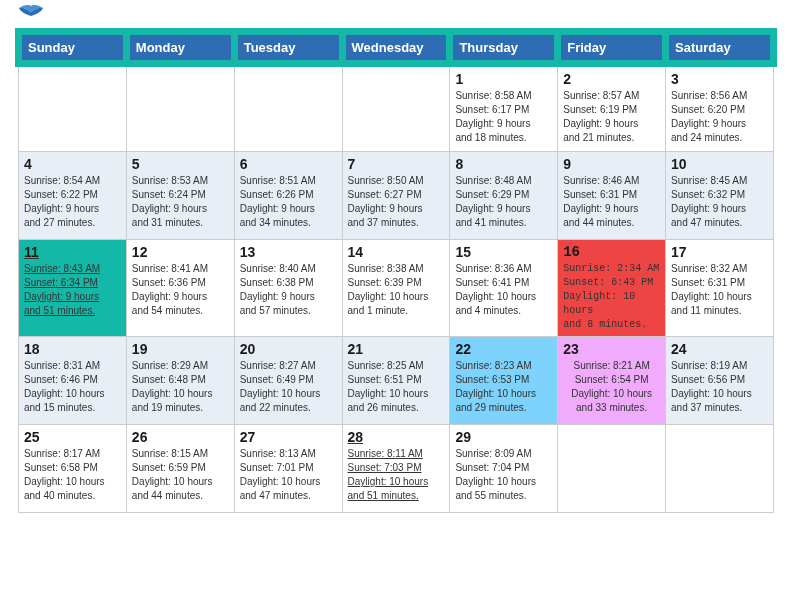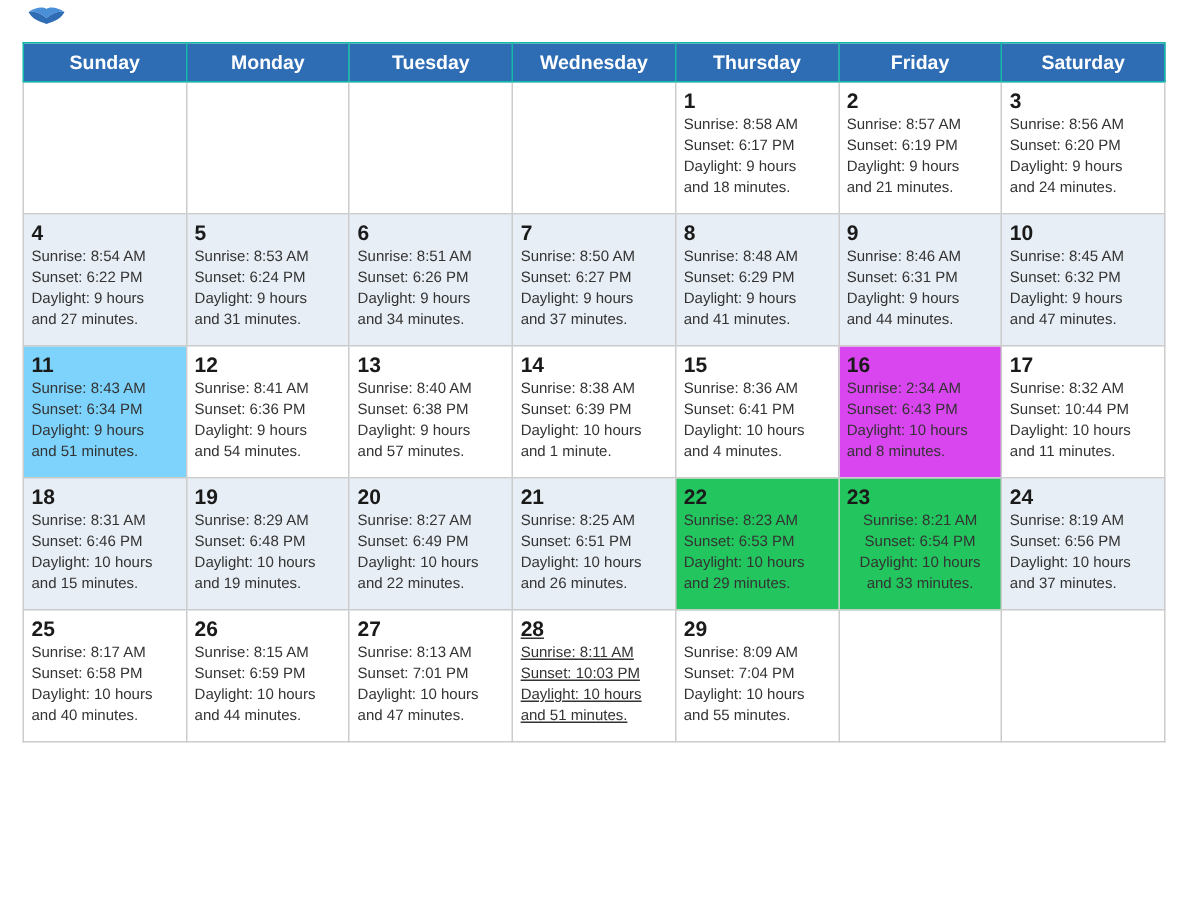--- a/index.html
+++ b/index.html
@@ -12,21 +12,21 @@
     .main-title { font-size: 36px; font-weight: normal; color: #1a1a1a; line-height: 1.1; }
     .subtitle { font-size: 16px; color: #333; }
     table { width: 100%; border-collapse: collapse; table-layout: fixed; }
     th { background-color: #2e6db4; color: #fff; text-align: left; padding: 5px 6px; font-size: 13px; font-weight: bold; }
     td { border: 1px solid #ccc; vertical-align: top; padding: 4px 5px; font-size: 10.5px; color: #333; height: 88px; }
     td.empty { background: #f9f9f9; }
     .day-num { font-size: 14px; font-weight: bold; color: #1a1a1a; margin-bottom: 2px; }
     .day-info { font-size: 10px; color: #333; line-height: 1.4; }
     tr:nth-child(even) td { background-color: #f0f4f8; }
     tr:nth-child(odd) td { background-color: #fff; }
-    th { border: 1px solid #14b8a6; text-align: center; }
+    th { border: 7px solid #14b8a6; }
   </style>
 </head>
 <body>
 
 <div class="page">
   <div class="header">
     <div class="logo">
       <div style="display:flex;flex-direction:column;align-items:flex-start;">
         <div style="display:flex;align-items:center;">
           <span class="logo-text"></span>
@@ -129,21 +129,21 @@
           </td>
           <td style="background-color: rgb(232, 238, 245);">
             <div class="day-num">10</div>
             <div class="day-info" style="white-space: pre-line;">Sunrise: 8:45 AM
 Sunset: 6:32 PM
 Daylight: 9 hours
 and 47 minutes.</div>
           </td>
         </tr>
         <tr>
-          <td style="background-color: #7dd3fc;">
+          <td style="background-color: #14b8a6; text-decoration: underline;">
             <div class="day-num">11</div>
             <div class="day-info" style="white-space: pre-line;">Sunrise: 8:43 AM
 Sunset: 6:34 PM
 Daylight: 9 hours
 and 51 minutes.</div>
           </td>
           <td style="background-color: rgb(255, 255, 255);">
             <div class="day-num">12</div>
             <div class="day-info" style="white-space: pre-line;">Sunrise: 8:41 AM
 Sunset: 6:36 PM
@@ -164,31 +164,31 @@
 Daylight: 10 hours
 and 1 minute.</div>
           </td>
           <td style="background-color: rgb(255, 255, 255); margin-left: 21px;">
             <div class="day-num">15</div>
             <div class="day-info" style="white-space: pre-line;">Sunrise: 8:36 AM
 Sunset: 6:41 PM
 Daylight: 10 hours
 and 4 minutes.</div>
           </td>
-          <td style="background-color: #d946ef;">
+          <td style="background-color: #ef4444; font-family: Liberation Mono, monospace;">
             <div class="day-num">16</div>
             <div class="day-info" style="white-space: pre-line;">Sunrise: 2:34 AM
 Sunset: 6:43 PM
 Daylight: 10 hours
 and 8 minutes.</div>
           </td>
           <td style="background-color: rgb(255, 255, 255);">
             <div class="day-num">17</div>
             <div class="day-info" style="white-space: pre-line;">Sunrise: 8:32 AM
-Sunset: 10:44 PM
+Sunset: 6:31 PM
 Daylight: 10 hours
 and 11 minutes.</div>
           </td>
         </tr>
         <tr>
           <td style="background-color: rgb(232, 238, 245);">
             <div class="day-num">18</div>
             <div class="day-info" style="white-space: pre-line;">Sunrise: 8:31 AM
 Sunset: 6:46 PM
 Daylight: 10 hours
@@ -208,28 +208,28 @@
 Daylight: 10 hours
 and 22 minutes.</div>
           </td>
           <td style="background-color: rgb(232, 238, 245);">
             <div class="day-num">21</div>
             <div class="day-info" style="white-space: pre-line;">Sunrise: 8:25 AM
 Sunset: 6:51 PM
 Daylight: 10 hours
 and 26 minutes.</div>
           </td>
-          <td style="background-color: #22c55e;">
+          <td style="background-color: #7dd3fc;">
             <div class="day-num">22</div>
             <div class="day-info" style="white-space: pre-line;">Sunrise: 8:23 AM
 Sunset: 6:53 PM
 Daylight: 10 hours
 and 29 minutes.</div>
           </td>
-          <td style="background-color: #22c55e;">
+          <td style="background-color: #f0abfc;">
             <div class="day-num">23</div>
             <div class="day-info" style="white-space: pre-line; text-align: center;">Sunrise: 8:21 AM
 Sunset: 6:54 PM
 Daylight: 10 hours
 and 33 minutes.</div>
           </td>
           <td style="background-color: rgb(232, 238, 245);">
             <div class="day-num">24</div>
             <div class="day-info" style="white-space: pre-line;">Sunrise: 8:19 AM
 Sunset: 6:56 PM
@@ -255,21 +255,21 @@
           <td style="background-color: rgb(255, 255, 255);">
             <div class="day-num">27</div>
             <div class="day-info" style="white-space: pre-line;">Sunrise: 8:13 AM
 Sunset: 7:01 PM
 Daylight: 10 hours
 and 47 minutes.</div>
           </td>
           <td style="background-color: rgb(255, 255, 255); text-decoration: underline;">
             <div class="day-num">28</div>
             <div class="day-info" style="white-space: pre-line;">Sunrise: 8:11 AM
-Sunset: 10:03 PM
+Sunset: 7:03 PM
 Daylight: 10 hours
 and 51 minutes.</div>
           </td>
           <td style="background-color: rgb(255, 255, 255);">
             <div class="day-num">29</div>
             <div class="day-info" style="white-space: pre-line;">Sunrise: 8:09 AM
 Sunset: 7:04 PM
 Daylight: 10 hours
 and 55 minutes.</div>
           </td>

